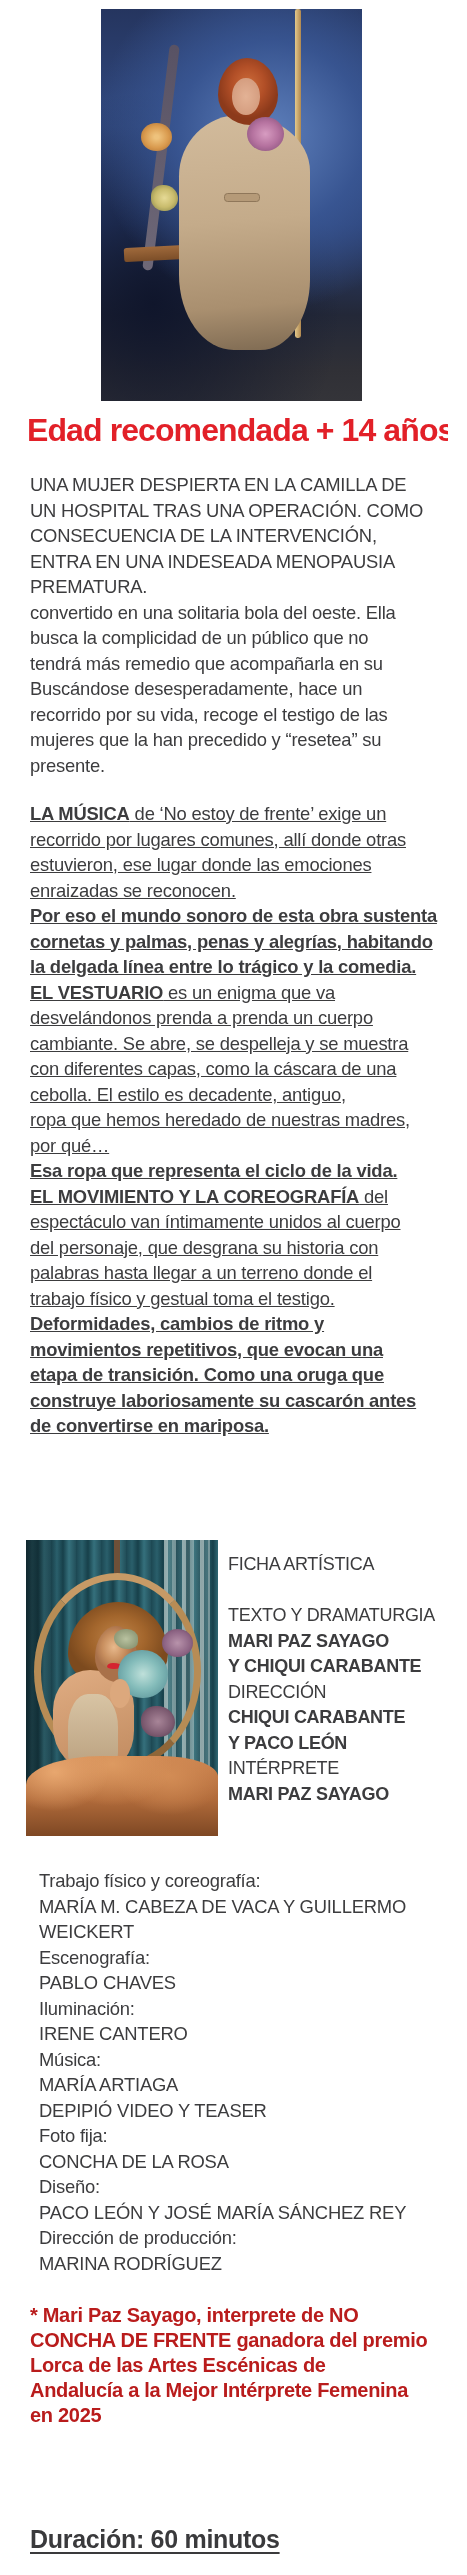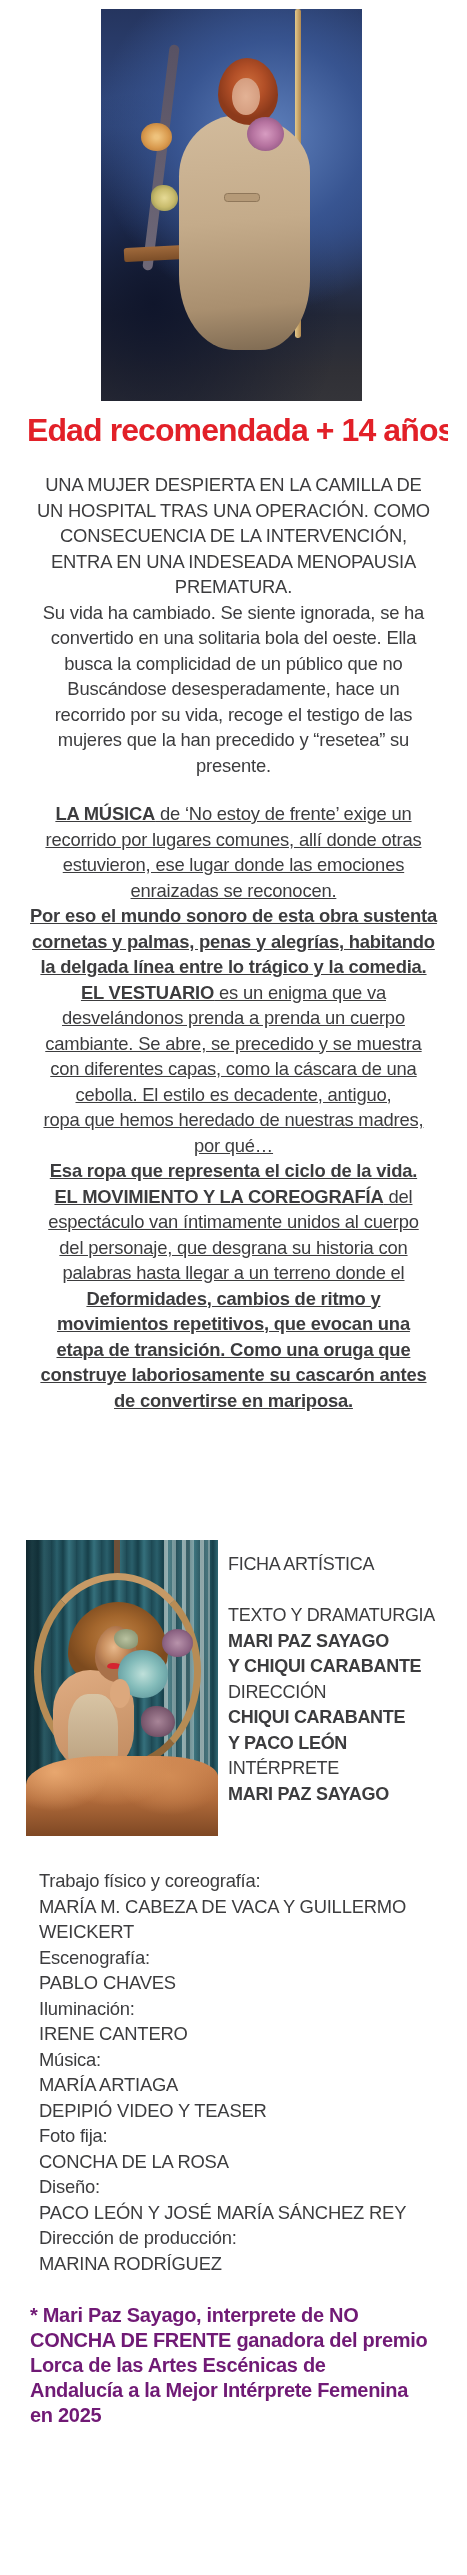--- a/index.html
+++ b/index.html
@@ -44,21 +44,21 @@
   .hydrangea{left:56%;top:27.5%;width:37px;height:34px;
     background:radial-gradient(#d79cc1 0%,#b5729f 50%,#7e4b73 100%);border-radius:50%;}
 
   
   .heading{
     position:absolute;left:27px;top:412px;margin:0;
     font-size:32px;font-weight:700;letter-spacing:-0.9px;white-space:nowrap;
   }
   .ln{height:25.5px;line-height:25.5px;white-space:nowrap;}
   .ln .b{font-weight:700;}
-  .synopsis{position:absolute;left:30px;top:472px;font-size:18.4px;letter-spacing:-0.2px;text-align:center;}
+  .synopsis{position:absolute;left:30px;top:472px;font-size:18.4px;letter-spacing:-0.2px;}
   .block + .block{margin-top:23px;text-decoration:underline;}
 
   
   .photo-portrait{left:26px;top:1540px;width:192px;height:296px;}
   .port-bg{left:0;top:0;width:100%;height:100%;
     background:
       linear-gradient(90deg, rgba(8,18,22,.6) 0%, rgba(8,18,22,0) 16%),
       repeating-linear-gradient(90deg,#1c4752 0px,#2a5f6b 6px,#17404a 12px,#35707c 18px,#224f5a 25px);}
   .streaks{right:4%;top:0;width:24%;height:100%;
     background:repeating-linear-gradient(90deg, rgba(218,228,224,.6) 0 3.6px, rgba(150,175,172,.25) 3.6px 8.3px,
@@ -134,48 +134,49 @@
 
   <h1 class="heading" style="color: rgb(226, 32, 40);">Edad recomendada + 14 años</h1>
 
   <section class="synopsis" id="synopsis">
       <div class="block">
         <div class="ln"><span>UNA MUJER DESPIERTA EN LA CAMILLA DE</span></div>
         <div class="ln"><span>UN HOSPITAL TRAS UNA OPERACIÓN. COMO</span></div>
         <div class="ln"><span>CONSECUENCIA DE LA INTERVENCIÓN,</span></div>
         <div class="ln"><span>ENTRA EN UNA INDESEADA MENOPAUSIA</span></div>
         <div class="ln"><span>PREMATURA.</span></div>
-        <div class="ln"><span>Su vida ha cambiado. Se siente ignorada, se ha</span></div>
         <div class="ln"><span>convertido en una solitaria bola del oeste. Ella</span></div>
         <div class="ln"><span>busca la complicidad de un público que no</span></div>
+        <div class="ln"><span>tendrá más remedio que acompañarla en su</span></div>
         <div class="ln"><span>Buscándose desesperadamente, hace un</span></div>
         <div class="ln"><span>recorrido por su vida, recoge el testigo de las</span></div>
         <div class="ln"><span>mujeres que la han precedido y “resetea” su</span></div>
         <div class="ln"><span>presente.</span></div>
       </div>
       <div class="block">
         <div class="ln"><span class="b">LA MÚSICA</span><span> de ‘No estoy de frente’ exige un</span></div>
         <div class="ln"><span>recorrido por lugares comunes, allí donde otras</span></div>
         <div class="ln"><span>estuvieron, ese lugar donde las emociones</span></div>
         <div class="ln"><span>enraizadas se reconocen.</span></div>
         <div class="ln"><span class="b">Por eso el mundo sonoro de esta obra sustenta</span></div>
         <div class="ln"><span class="b">cornetas y palmas, penas y alegrías, habitando</span></div>
         <div class="ln"><span class="b">la delgada línea entre lo trágico y la comedia.</span></div>
         <div class="ln"><span class="b">EL VESTUARIO</span><span> es un enigma que va</span></div>
         <div class="ln"><span>desvelándonos prenda a prenda un cuerpo</span></div>
-        <div class="ln"><span>cambiante. Se abre, se precedido y se muestra</span></div>
+        <div class="ln"><span>cambiante. Se abre, se despelleja y se muestra</span></div>
         <div class="ln"><span>con diferentes capas, como la cáscara de una</span></div>
         <div class="ln"><span>cebolla. El estilo es decadente, antiguo,</span></div>
         <div class="ln"><span>ropa que hemos heredado de nuestras madres,</span></div>
         <div class="ln"><span>por qué…</span></div>
         <div class="ln"><span class="b">Esa ropa que representa el ciclo de la vida.</span></div>
         <div class="ln"><span class="b">EL MOVIMIENTO Y LA COREOGRAFÍA</span><span> del</span></div>
         <div class="ln"><span>espectáculo van íntimamente unidos al cuerpo</span></div>
         <div class="ln"><span>del personaje, que desgrana su historia con</span></div>
         <div class="ln"><span>palabras hasta llegar a un terreno donde el</span></div>
+        <div class="ln"><span>trabajo físico y gestual toma el testigo.</span></div>
         <div class="ln"><span class="b">Deformidades, cambios de ritmo y</span></div>
         <div class="ln"><span class="b">movimientos repetitivos, que evocan una</span></div>
         <div class="ln"><span class="b">etapa de transición. Como una oruga que</span></div>
         <div class="ln"><span class="b">construye laboriosamente su cascarón antes</span></div>
         <div class="ln"><span class="b">de convertirse en mariposa.</span></div>
       </div>
     </section>
 
   <div class="photo photo-portrait">
     <div class="port-bg"></div>
@@ -222,25 +223,26 @@
       <div class="ln"><span>MARÍA ARTIAGA</span></div>
       <div class="ln"><span>DEPIPIÓ VIDEO Y TEASER</span></div>
       <div class="ln"><span>Foto fija:</span></div>
       <div class="ln"><span>CONCHA DE LA ROSA</span></div>
       <div class="ln"><span>Diseño:</span></div>
       <div class="ln"><span>PACO LEÓN Y JOSÉ MARÍA SÁNCHEZ REY</span></div>
       <div class="ln"><span>Dirección de producción:</span></div>
       <div class="ln"><span>MARINA RODRÍGUEZ</span></div>
     </section>
 
-  <section class="awards" id="awards" style="color: #701a75;">
+  <section class="awards" id="awards" style="color: #b91c1c;">
       <div class="note">
         <div class="ln"><span>* Mari Paz Sayago, interprete de NO</span></div>
         <div class="ln"><span>CONCHA DE FRENTE ganadora del premio</span></div>
         <div class="ln"><span>Lorca de las Artes Escénicas de</span></div>
         <div class="ln"><span>Andalucía a la Mejor Intérprete Femenina</span></div>
         <div class="ln"><span>en 2025</span></div>
       </div>
     </section>
 
+  <p class="duration">Duración: 60 minutos</p>
 
 </div>
 
 
 </body></html>

